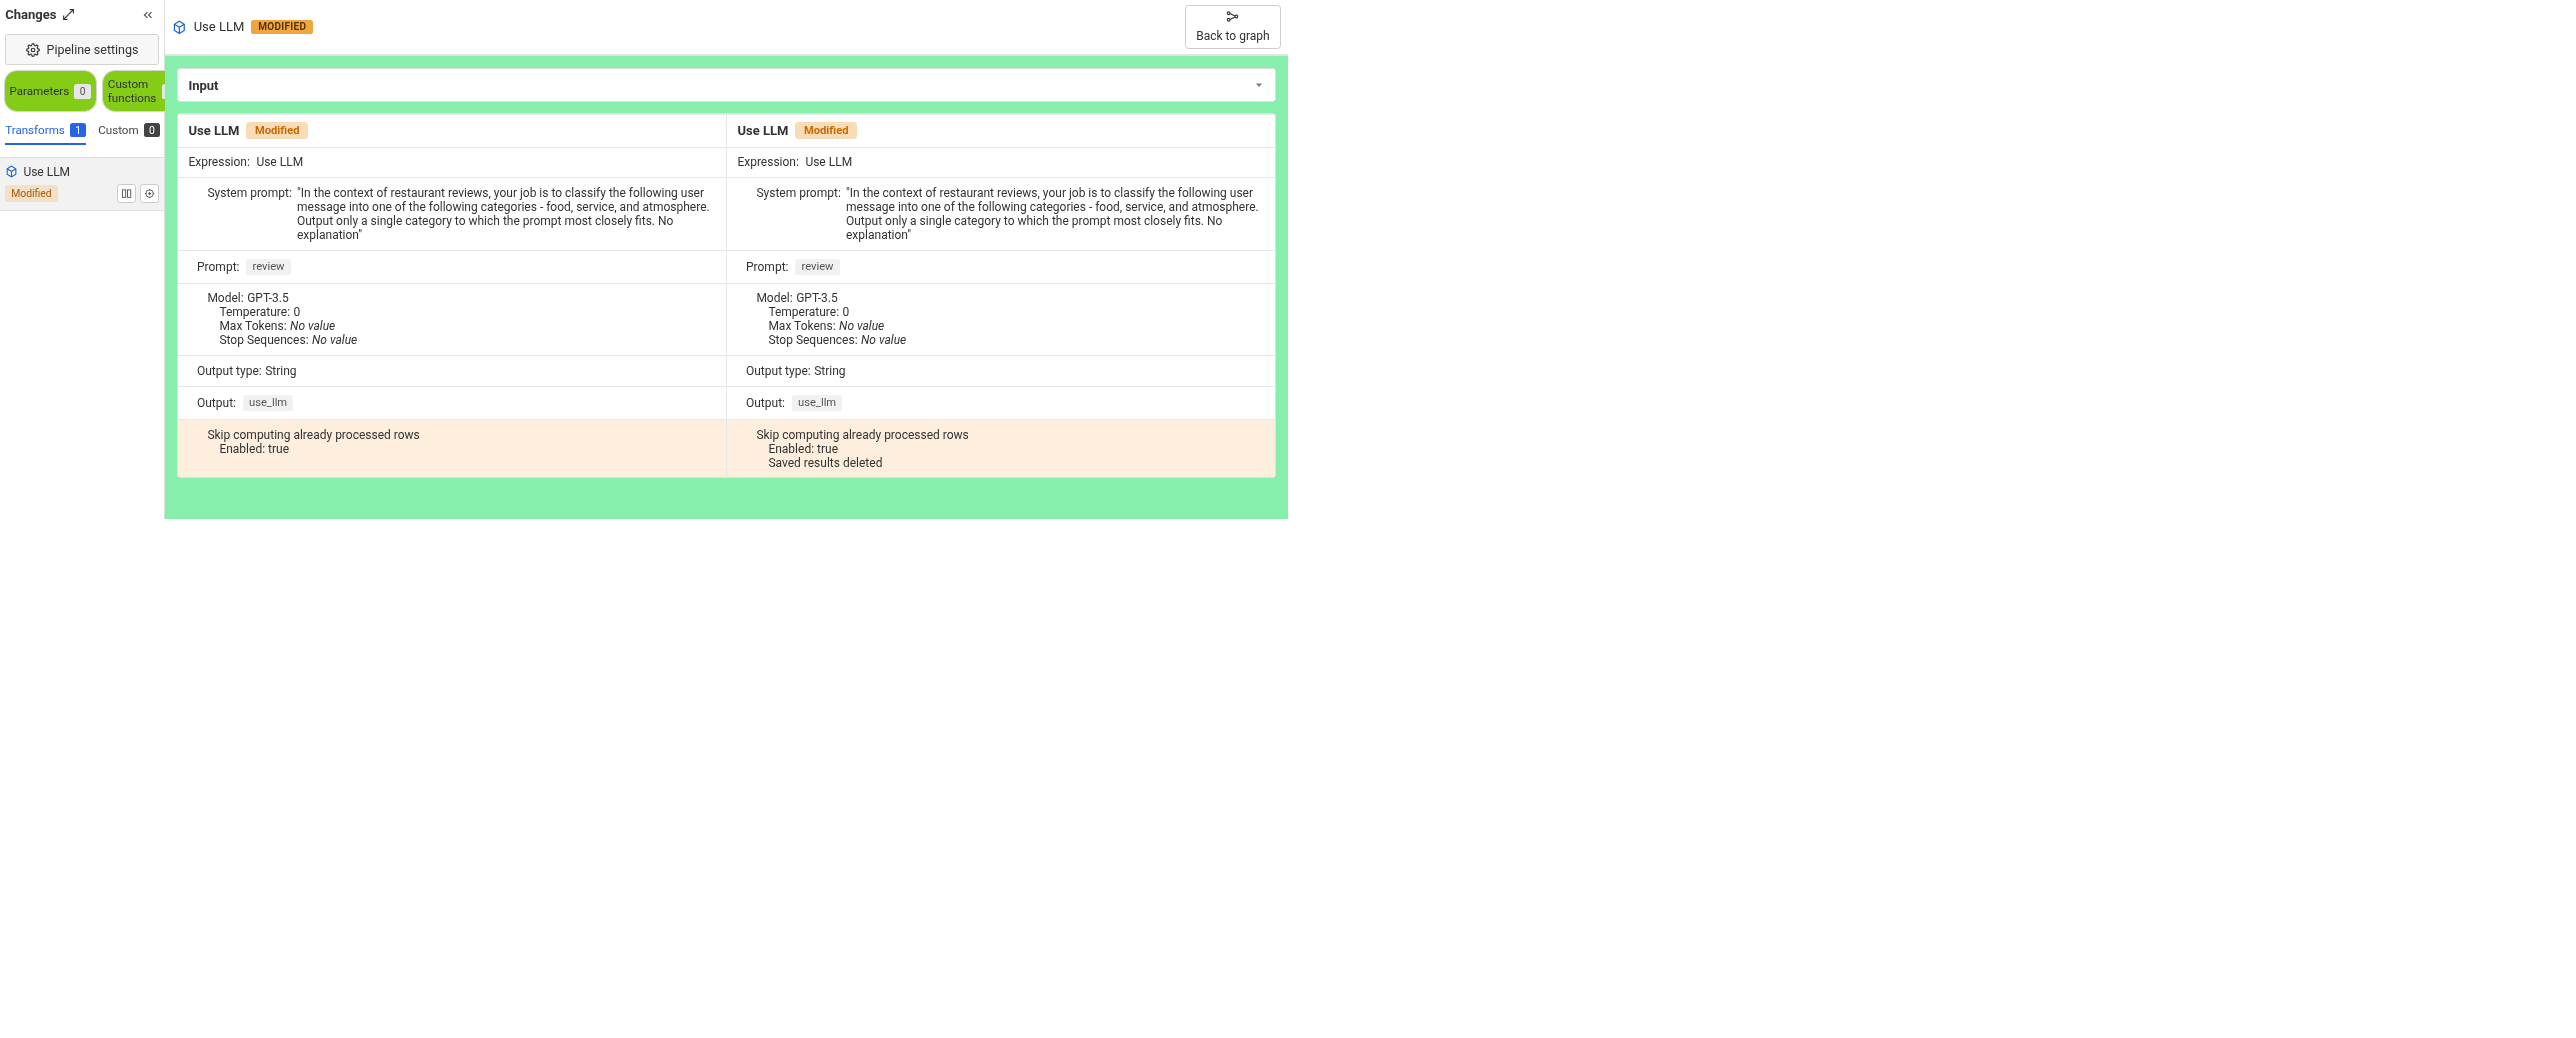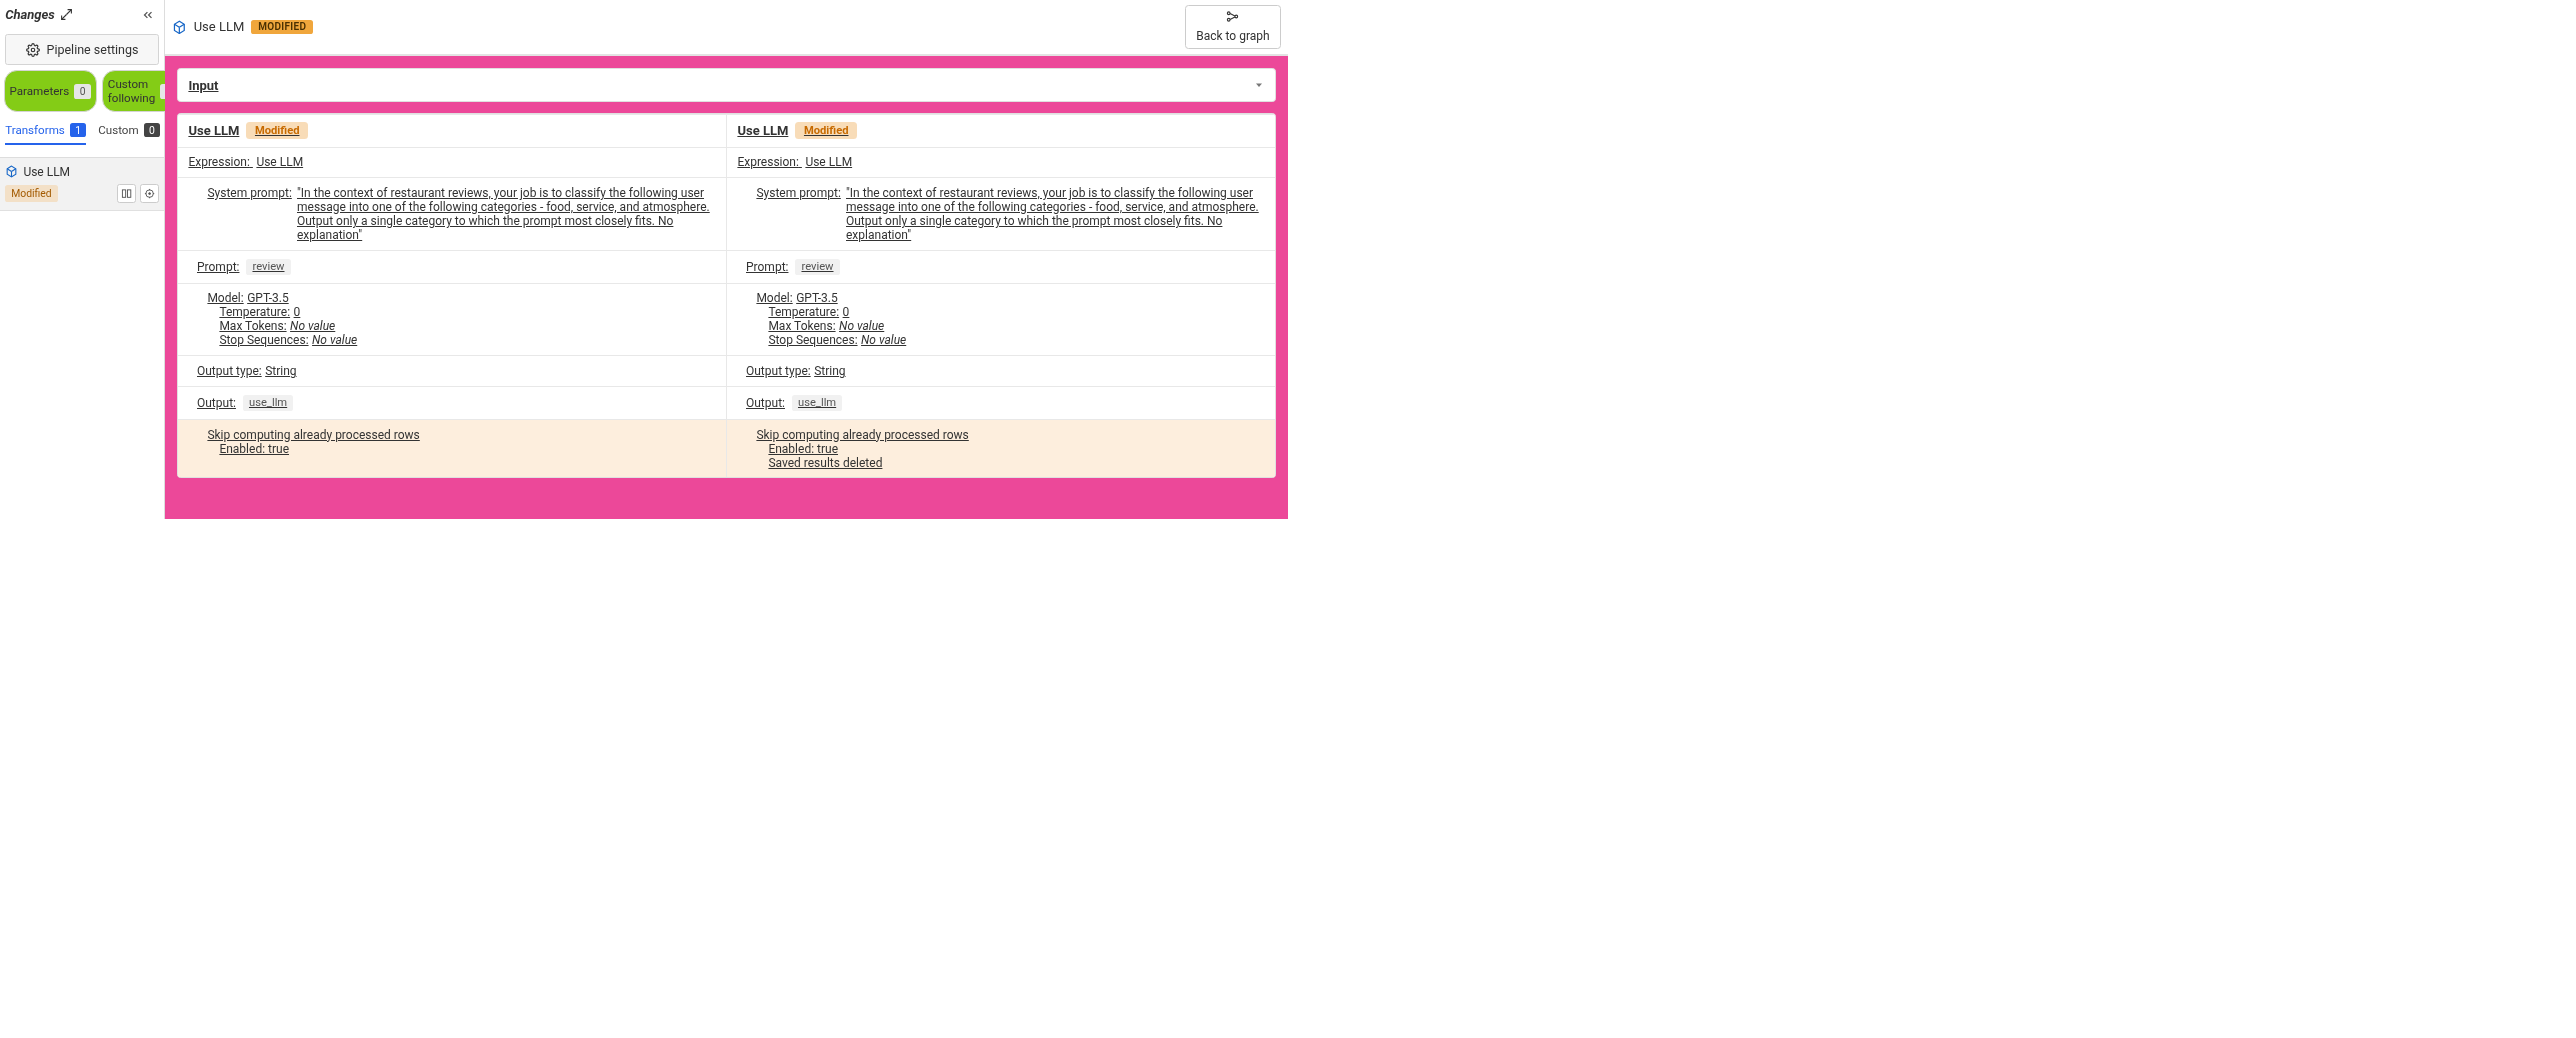--- a/index.html
+++ b/index.html
@@ -21,21 +21,21 @@
     flex-direction: column;
     background: #fff;
   }
   .sb-header {
     display: flex;
     align-items: center;
     justify-content: space-between;
     padding: 7px 8.6px 8.6px 5.2px;
   }
   .sb-header-left { display: flex; align-items: center; gap: 5.2px; }
-  .sb-title { font-weight: 700; font-size: 13px; font-style: italic; }
+  .sb-title { font-weight: 700; font-size: 13px; }
   .collapse-icon { color: #555; cursor: pointer; }
 
   .sb-btn {
     margin: 3.5px 5.2px;
     border: 0.9px solid #d4d4d4;
     background: #f7f7f7;
     border-radius: 2.6px;
     padding: 7px 8.6px;
     display: flex;
     align-items: flex-end;
@@ -185,24 +185,23 @@
     justify-content: center;
     gap: 7px;
     padding: 12px 0;
     font-size: 14px;
     font-weight: 700;
   }
   .col-header + .col-header { border-left: 0.9px solid #e3e3e3; }
 
   .content {
     flex: 1;
-    background: #ec4899;
+    background: #86efac;
     padding: 12px;
     overflow-y: auto;
-    text-decoration: underline;
   }
   .card {
     background: #fff;
     border: 0.9px solid #e0e0e0;
     border-radius: 3.5px;
     overflow: hidden;
   }
   .card + .card { margin-top: 10.4px; }
   .input-header {
     display: flex;
@@ -287,21 +286,21 @@
     </span>
     <span>Pipeline settings</span>
   </div>
 
   <div class="sb-btn-row">
     <div class="sb-btn-small">
       <span>Parameters</span>
       <span class="count-pill">0</span>
     </div>
     <div class="sb-btn-small">
-      <span>Custom following</span>
+      <span>Custom functions</span>
       <span class="count-pill">0</span>
     </div>
   </div>
 
   <div class="tabs">
     <div class="tab active">
       <span>Transforms</span>
       <span class="count-pill active">1</span>
     </div>
     <div class="tab">

